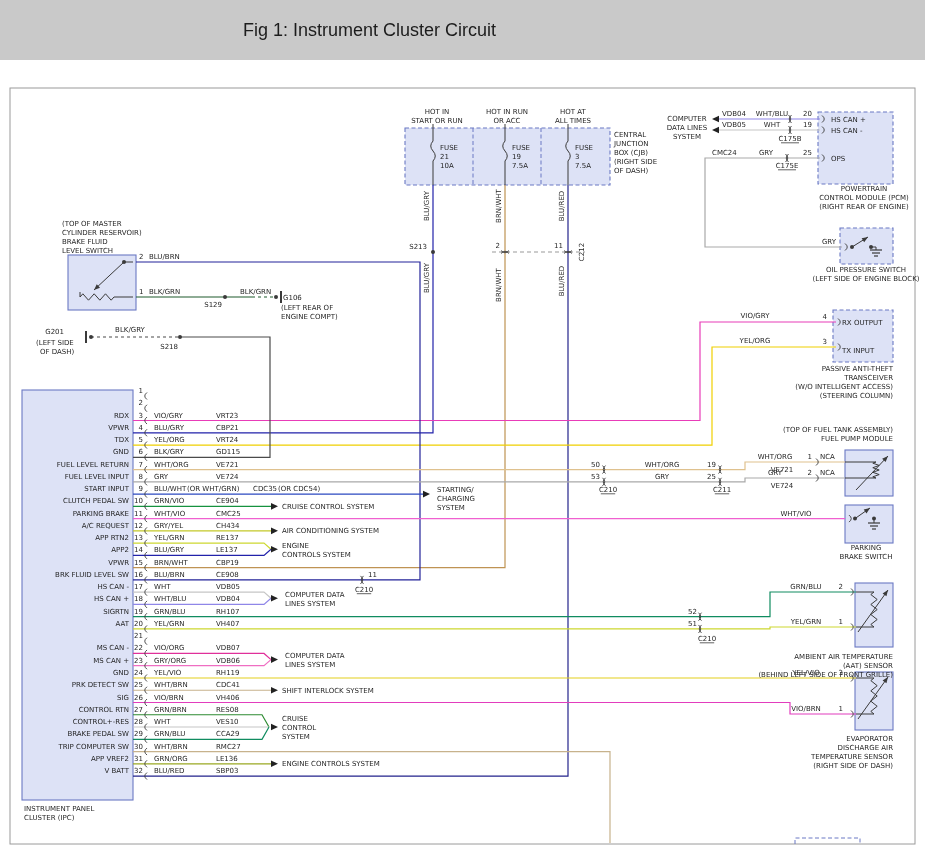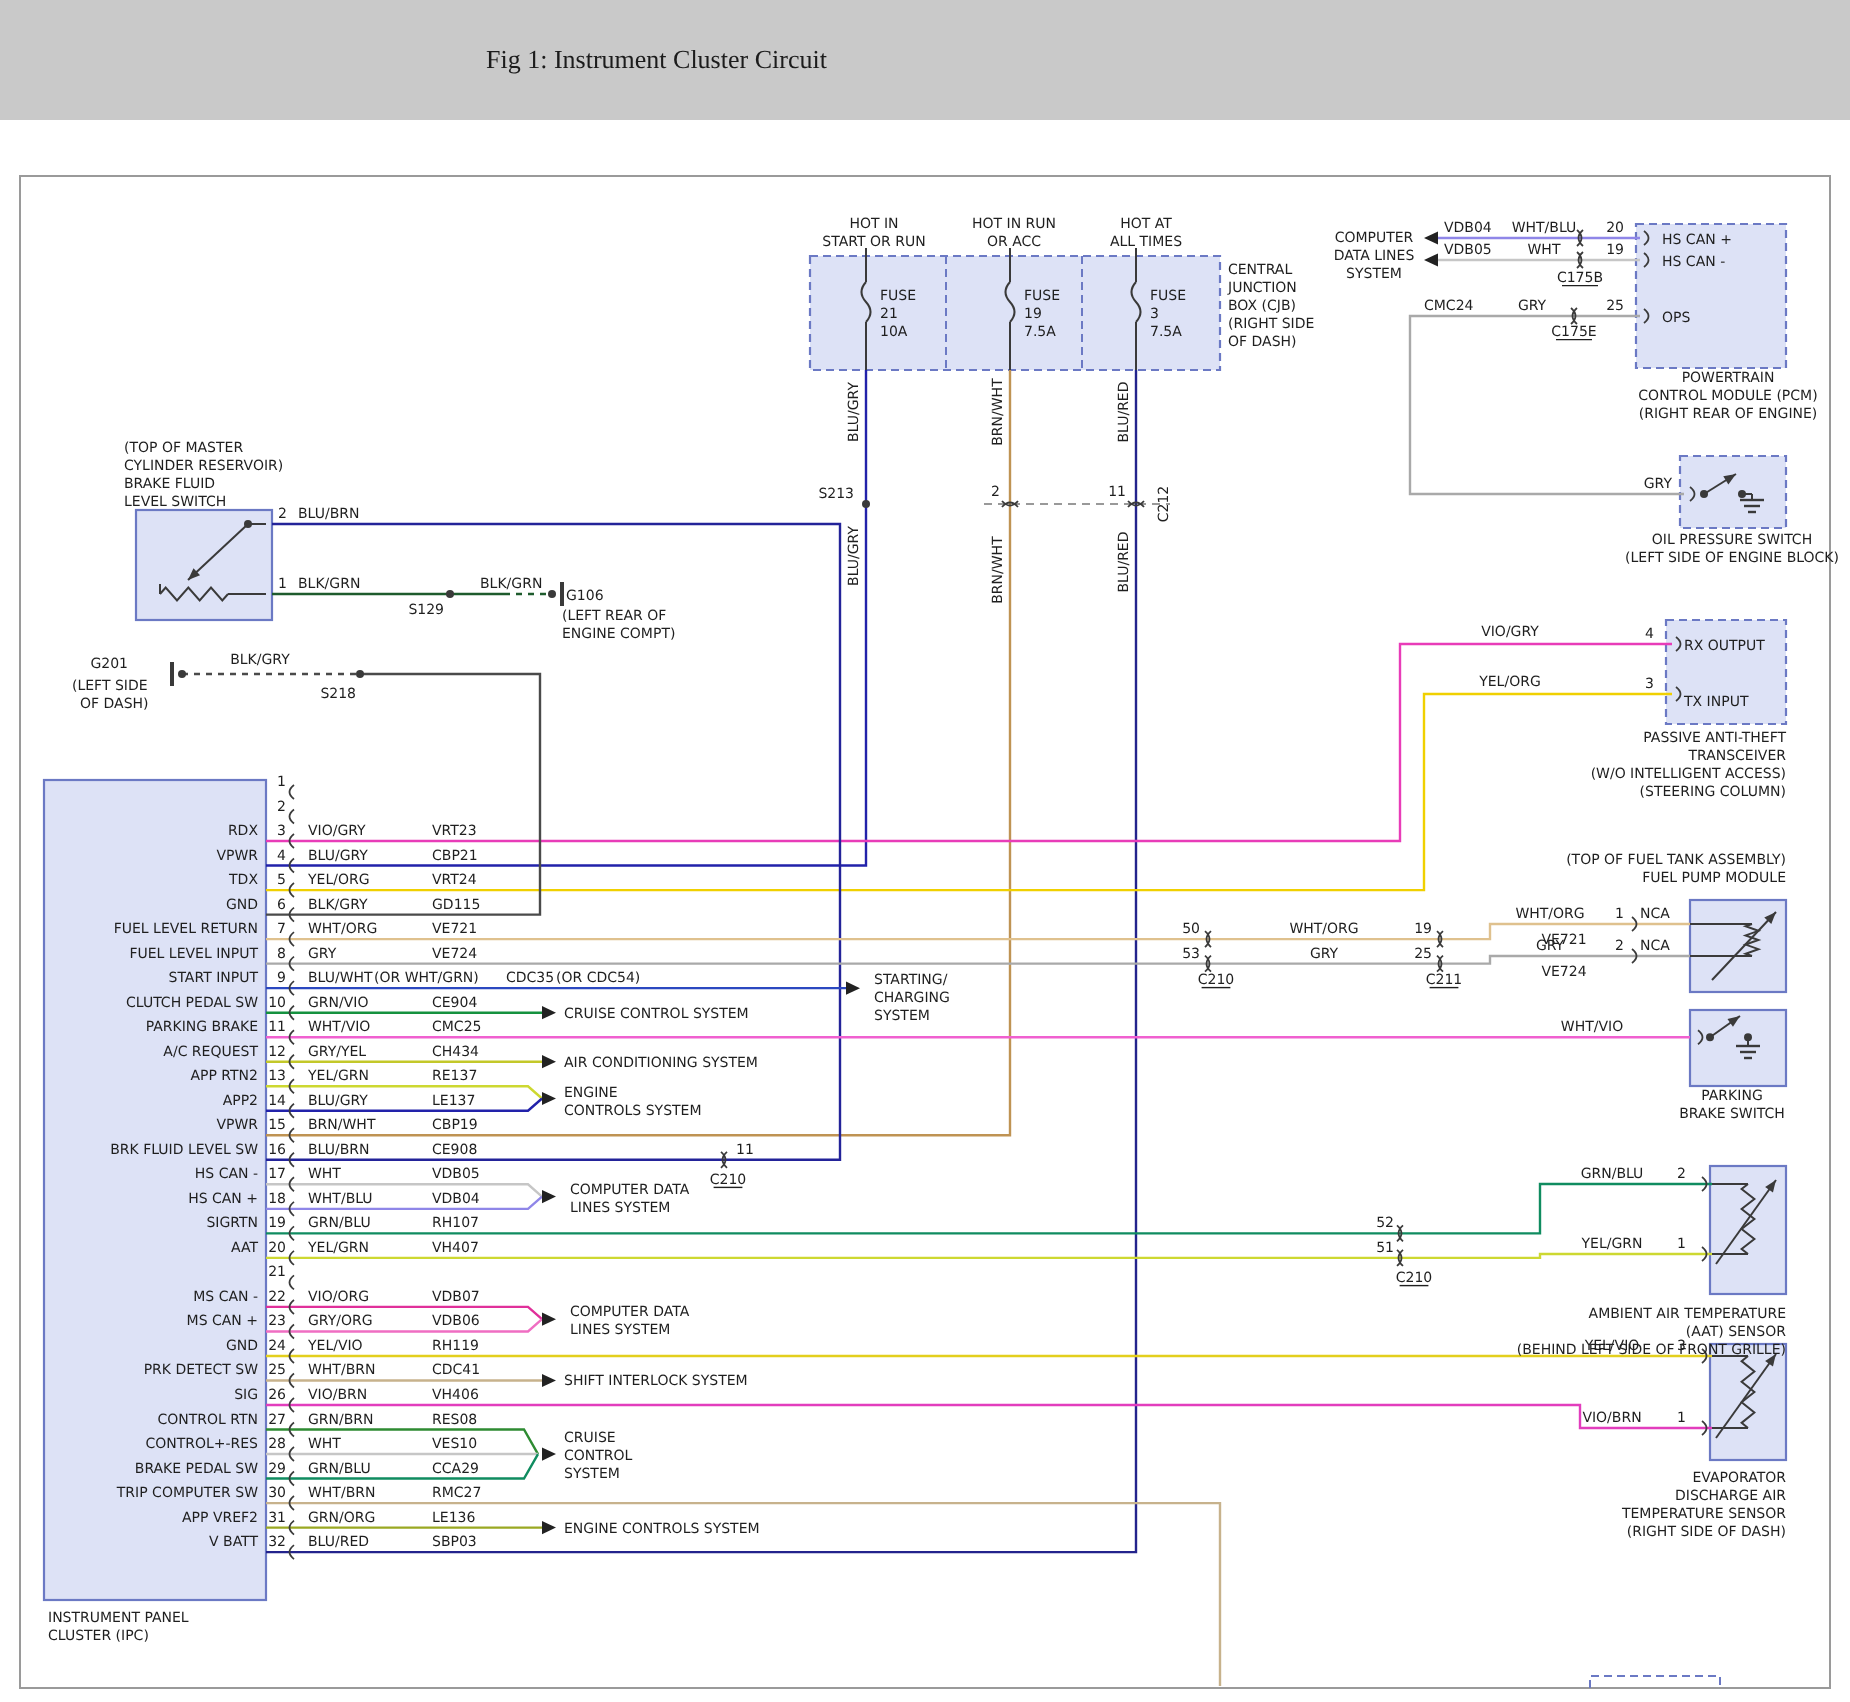--- a/index.html
+++ b/index.html
@@ -1,21 +1,21 @@
 <!DOCTYPE html>
 <html><head>
 <meta charset="utf-8">
 <style>
   html,body{margin:0;padding:0;background:#fff;}
   body{width:925px;height:851px;position:relative;overflow:hidden;
        font-family:"DejaVu Sans", sans-serif;}
   .titlebar{position:absolute;left:0;top:0;width:925px;height:60px;
             background:#c9c9c9;display:flex;align-items:center;}
-  .titlebar span{margin-left:243px;font-size:13px;color:#1c1c1c;
-                 font-family:Liberation Serif, serif;}
+  .titlebar span{margin-left:243px;font-size:18px;color:#1c1c1c;
+                 font-family:Liberation Sans, sans-serif;}
   #diagram{position:absolute;left:0;top:0;}
   #diagram text{font-family:"DejaVu Sans", sans-serif;}
 </style>
 </head>
 <body>
 
 <div class="titlebar" style="background: rgb(201, 201, 201);">
   <span>Fig 1: Instrument Cluster Circuit</span>
 </div>
 

